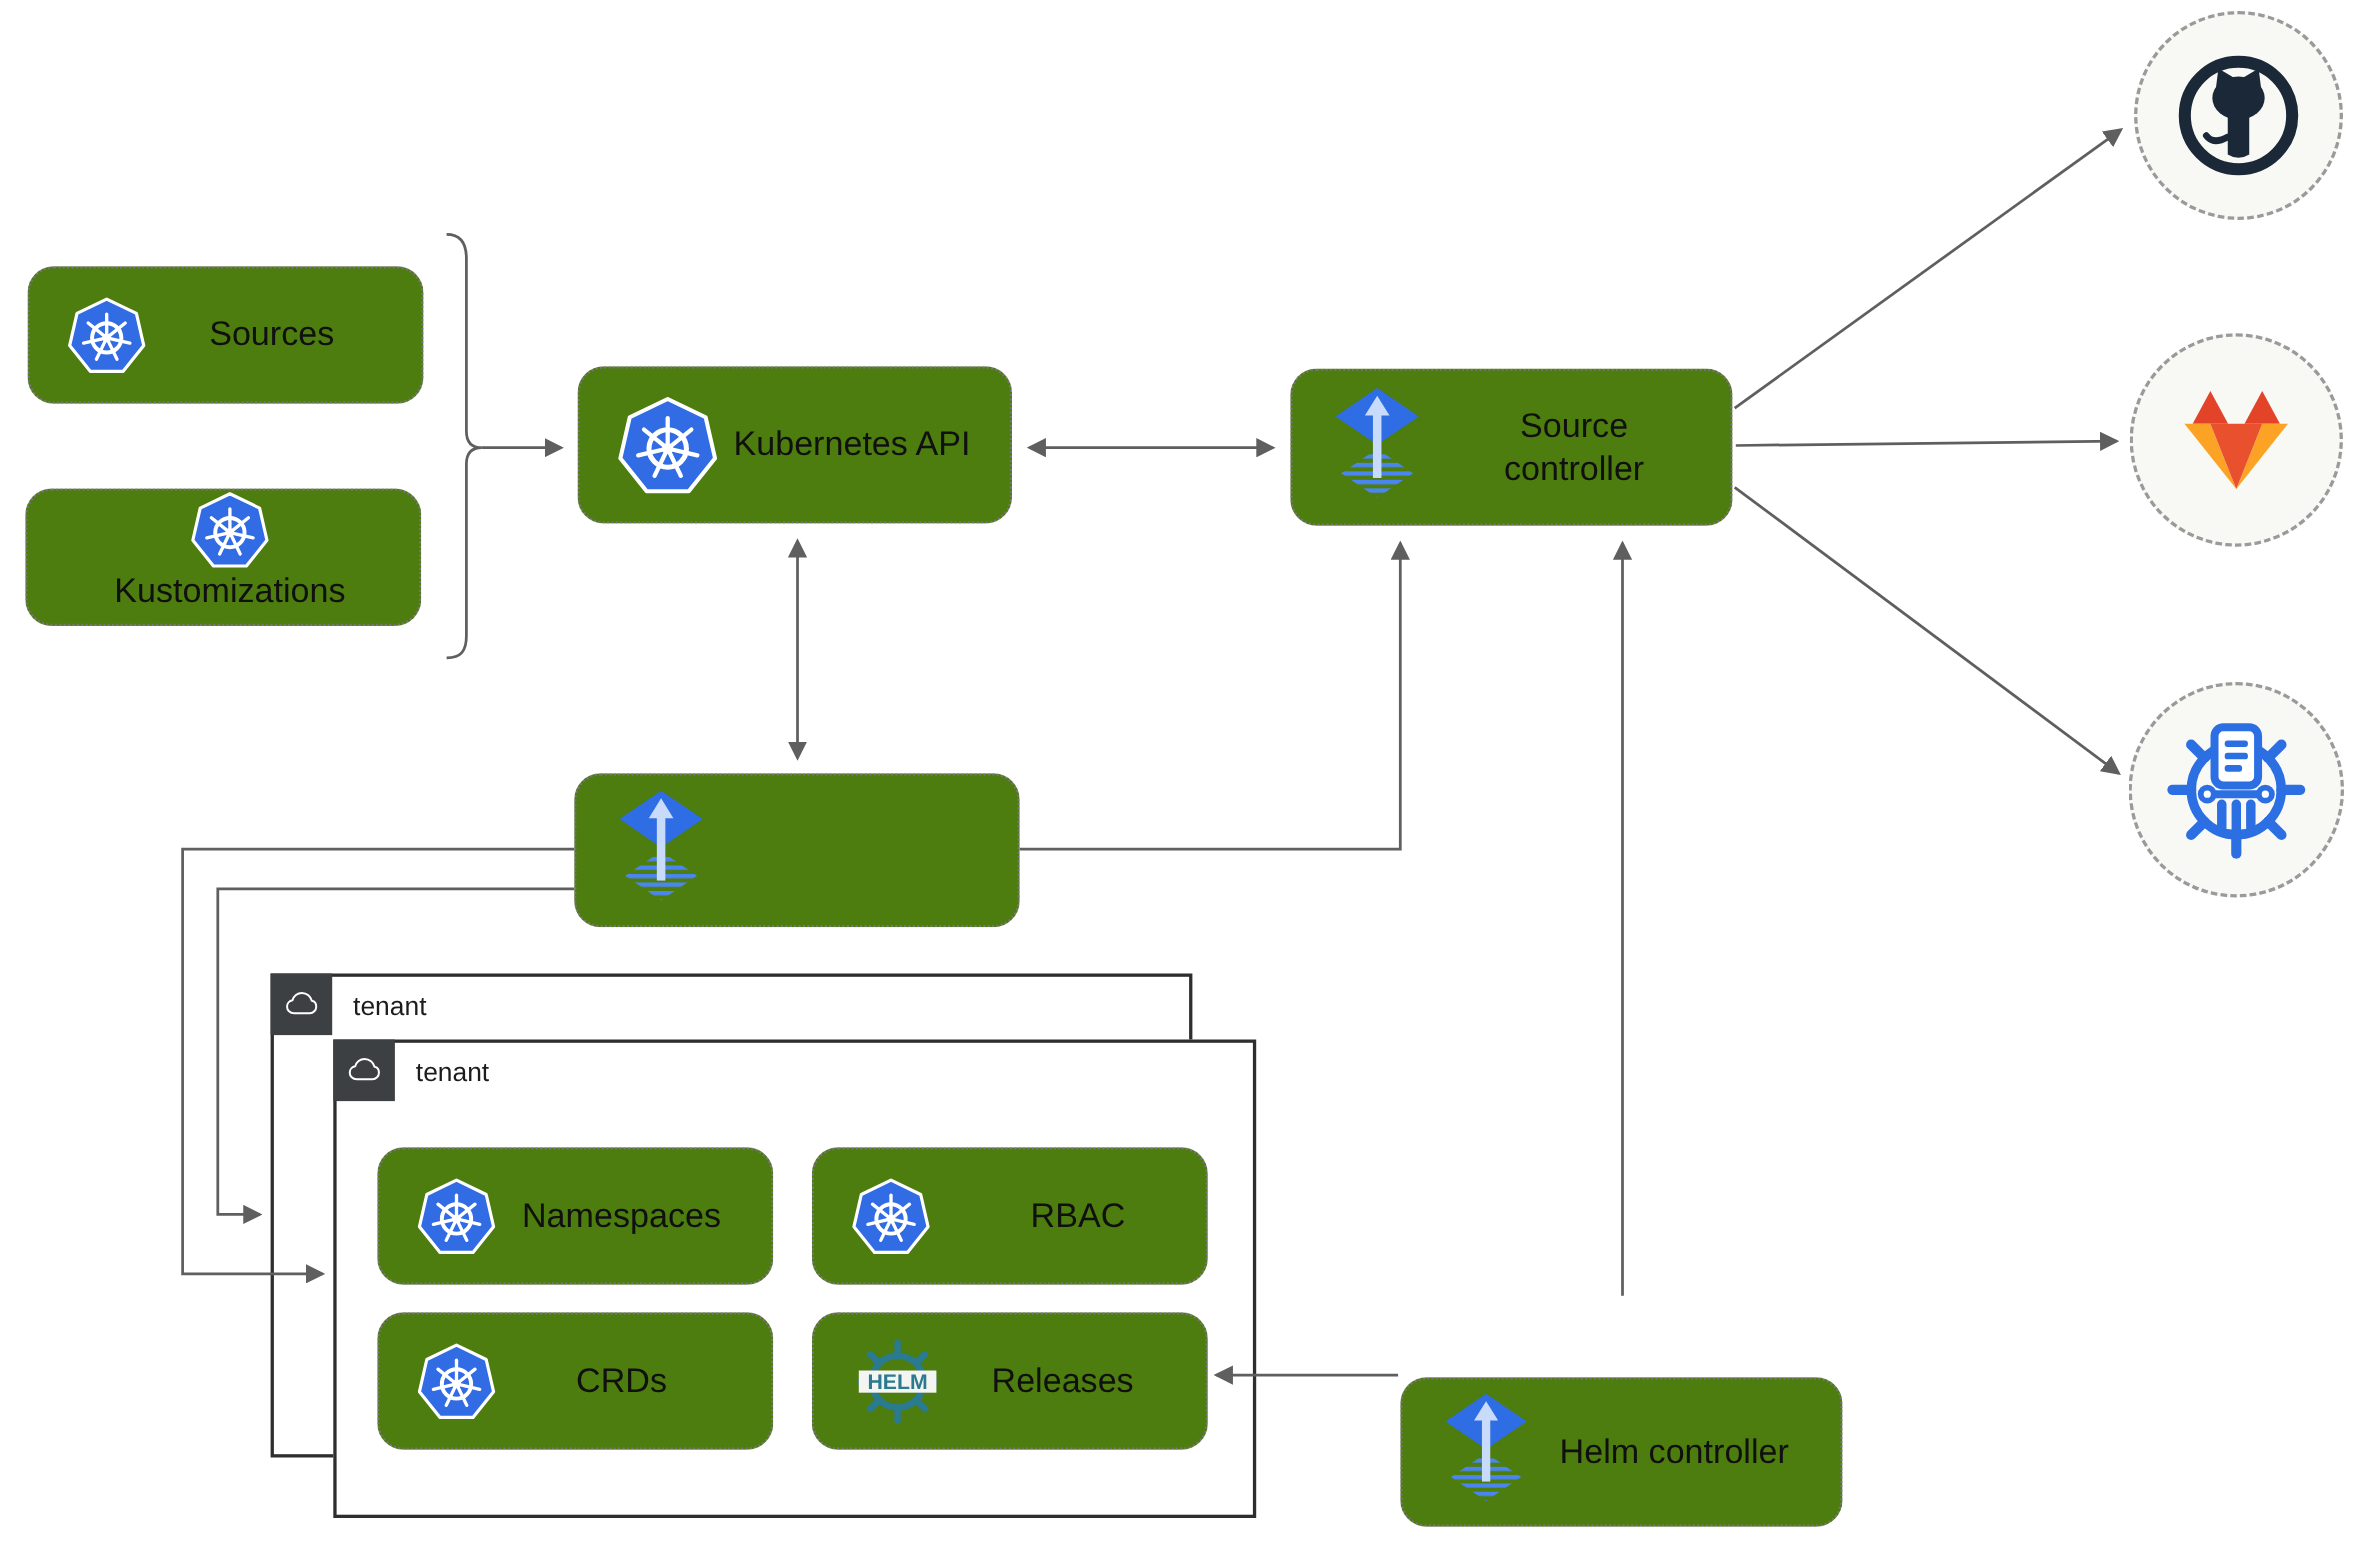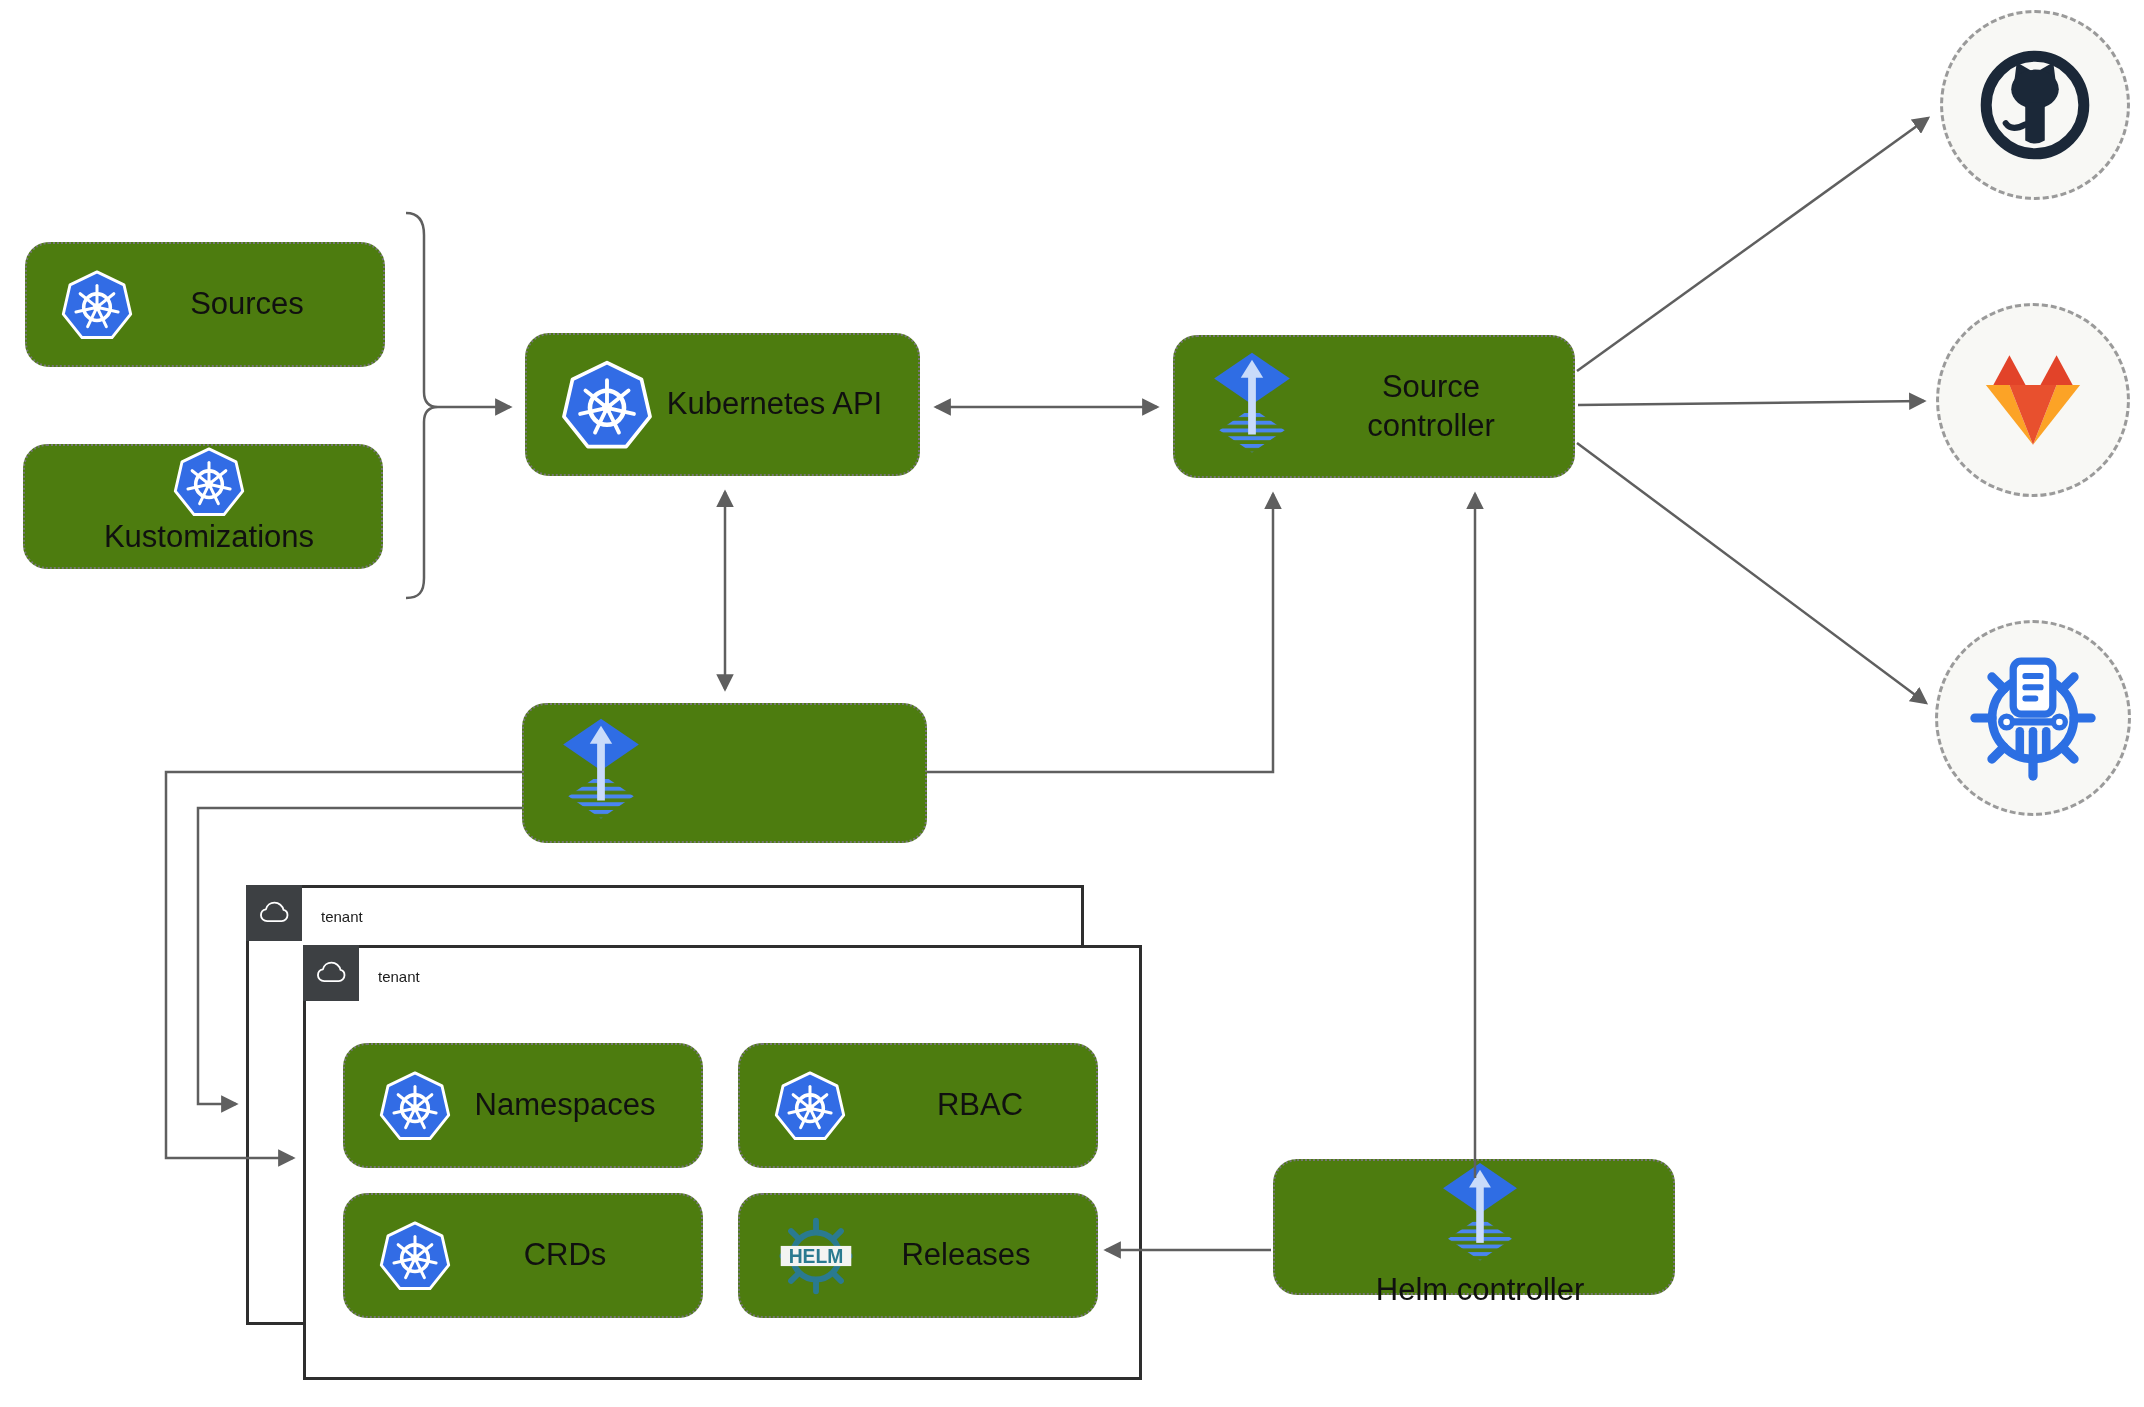--- a/index.html
+++ b/index.html
@@ -10,21 +10,21 @@
   .node{position:absolute;background:#4d7c0f;border:2px dotted #767676;border-radius:24px;
         display:flex;align-items:center;box-sizing:border-box;padding:0 22px 0 34px;z-index:3;}
   .node .lbl{flex:1;text-align:center;font-size:31px;color:#101010;line-height:1.25;}
   .node .ic{flex:0 0 auto;display:flex;align-items:center;justify-content:center;}
 
   
   .tenant{position:absolute;background:#ffffff;border:3px solid #2e2e2e;box-sizing:border-box;}
   .tenant .thead{position:absolute;top:-3px;left:-3px;width:56px;height:56px;background:#3d4043;
         display:flex;align-items:center;justify-content:center;}
   .tenant .tlabel{position:absolute;left:72px;top:0;height:56px;display:flex;align-items:center;
-        font-size:15px;color:#1c1c1c;}
+        font-size:24px;color:#1c1c1c;}
 
   
   .repo{position:absolute;border-radius:50%;background:#f8f8f5;border:3px dashed #9a9a9a;
         box-sizing:border-box;display:flex;align-items:center;justify-content:center;z-index:3;}
 
   #wires{position:absolute;left:0;top:0;z-index:5;pointer-events:none;}
   svg text{font-family:"Liberation Sans", sans-serif;}
 </style>
 </head>
 <body>
@@ -210,21 +210,21 @@
   </div>
 
   <div class="node" style="left:522px;top:703px;width:405px;height:140px;">
     <span class="ic">
       <svg width="86" height="112" viewBox="0 0 100 130">
           <use href="#sym-flux"></use>
         </svg>
       </span>
   </div>
 
-  <div class="node" style="left:1273px;top:1159px;width:402px;height:136px;flex-direction:column;">
+  <div class="node" style="left:1273px;top:1252px;width:402px;height:136px;">
     <span class="ic">
       <svg width="84" height="110" viewBox="0 0 100 130">
           <use href="#sym-flux"></use>
         </svg>
       </span>
     <span class="lbl" style="max-width:220px;margin:0 auto;">Helm controller</span>
   </div>
 
   <div class="repo" style="left:1940px;top:10px;width:190px;height:190px;">
     <svg width="122" height="122">

